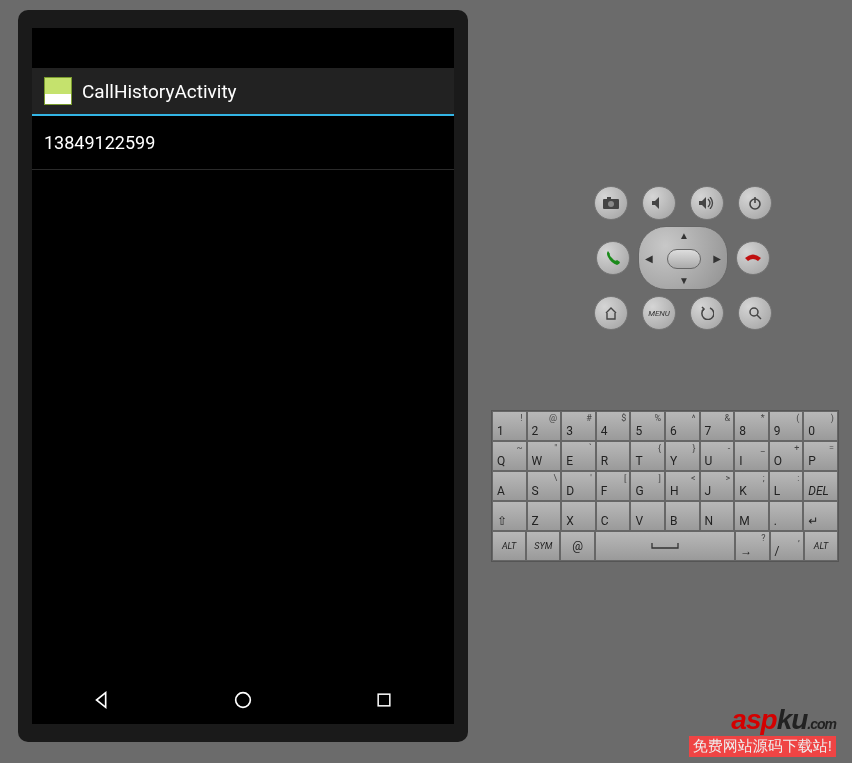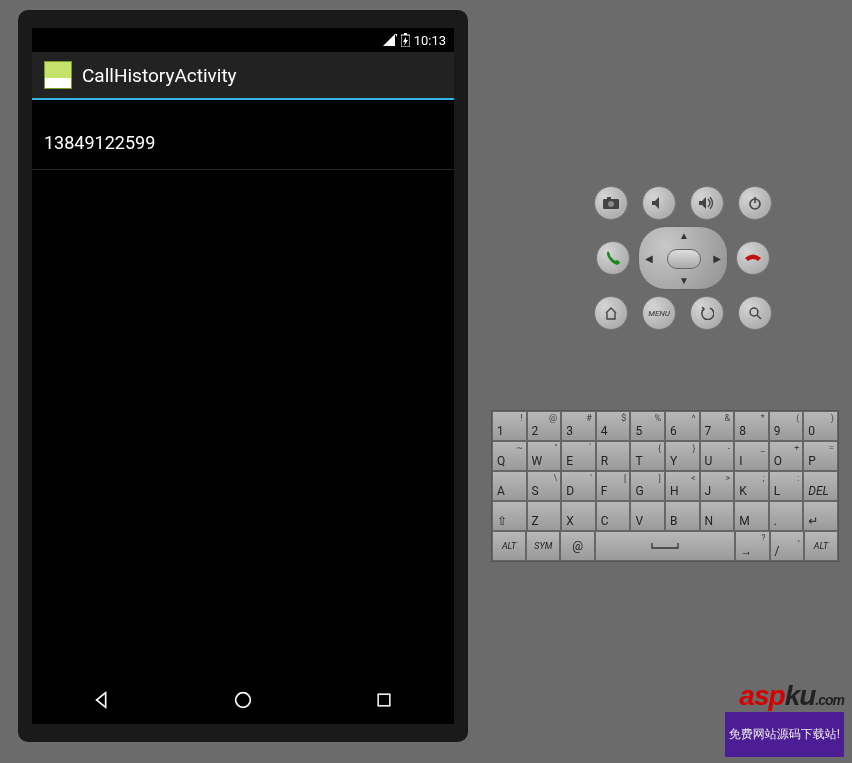--- a/index.html
+++ b/index.html
@@ -41,35 +41,35 @@
     }
     .signal-icon svg, .battery-icon svg { display:block; }
     .action-bar {
       height: 48px;
       background: #222;
       display: flex;
       align-items: center;
       padding: 0 12px;
       gap: 10px;
       border-bottom: 2px solid #33b5e5;
+      margin-top: 40px;
     }
     .app-icon {
       width: 28px;
       height: 28px;
       background: linear-gradient(#c5e26d 60%, #fff 60%);
       border: 1px solid #7a9c2e;
     }
     .app-title { color: #fff; font-size: 19px; }
     .list-area { flex: 1; background: #000; }
     .list-item {
       padding: 16px 12px;
       font-size: 18px;
       color: #fff;
       border-bottom: 1px solid #2a2a2a;
-      margin-top: 16px;
     }
     .nav-bar {
       height: 48px;
       background: #000;
       display: flex;
       justify-content: space-around;
       align-items: center;
     }
     .nav-btn { color:#fff; width:32px; height:32px; display:flex; align-items:center; justify-content:center;}
     .side-panel {
@@ -127,50 +127,34 @@
       justify-content:center;
       color:#222;
       cursor:pointer;
     }
     .key .main{position:absolute; left:4px; bottom:2px; font-size:12px;}
     .key .alt{position:absolute; right:3px; top:1px; font-size:9px; color:#444;}
     .key.wide{flex:4.3;}
     .key.small-label{font-size:9px;font-style:italic;}
     
     .watermark{
-      position:absolute; right:8px; bottom:6px;
+      position:absolute; right:16px; bottom:6px;
       font-family: Arial, sans-serif; text-align:right;
     }
     .wm-main{font-size:28px; font-style:italic; font-weight:bold; letter-spacing:-1px;}
     .wm-a{color:#d40000;} .wm-s{color:#d40000;} .wm-p{color:#d40000;}
     .wm-k{color:#222;} .wm-u{color:#222;} .wm-dot{color:#222; font-size:14px;}
-    .wm-sub{font-size:12px; color:#eee; background:#4c1d95; padding:14px 4px; display:inline-block;}
+    .wm-sub{font-size:15px; color:#eee; background:#ef4444; padding:1px 4px; display:inline-block;}
   </style>
 </head>
 <body>
 
 <div class="emulator-frame">
   <div class="phone-screen">
 
-    <div class="status-bar">
-      <span class="signal-icon">
-        <svg width="14" height="12" viewBox="0 0 14 12">
-            <path d="M0 12 L12 0 L12 12 Z" fill="#fff"></path>
-            <path d="M12 0 L14 0 L14 3 Z" fill="#fff"></path>
-          </svg>
-      </span>
-      <span class="battery-icon">
-        <svg width="9" height="14" viewBox="0 0 9 14">
-            <rect x="0" y="2" width="9" height="12" fill="none" stroke="#fff"></rect>
-            <rect x="3" y="0" width="3" height="2" fill="#fff"></rect>
-            <path d="M5 4 L2 9 L4 9 L3 13 L7 7 L5 7 Z" fill="#fff"></path>
-          </svg>
-      </span>
-      <span>10:13</span>
-    </div>
 
     <div class="action-bar">
       <div class="app-icon"></div>
       <div class="app-title">CallHistoryActivity</div>
     </div>
 
     <div class="list-area">
       <div class="list-item"><span>13849122599</span></div>
     </div>
 

